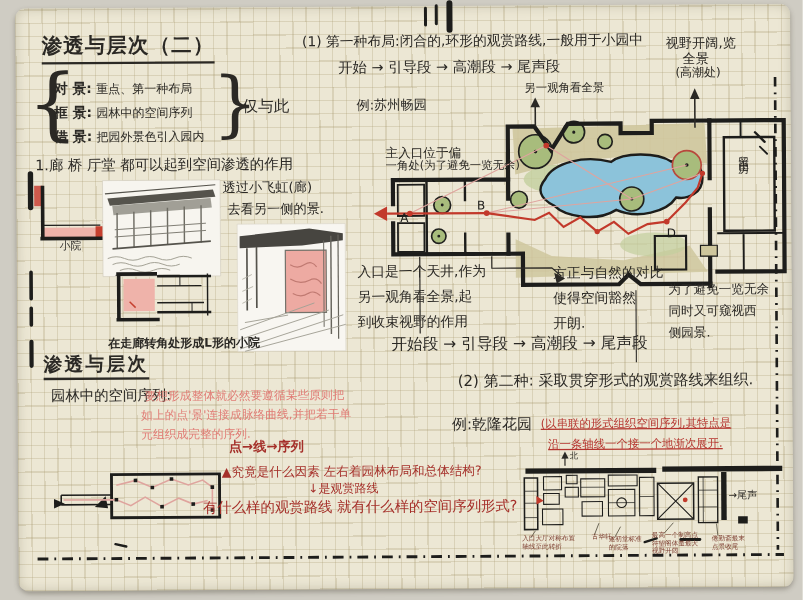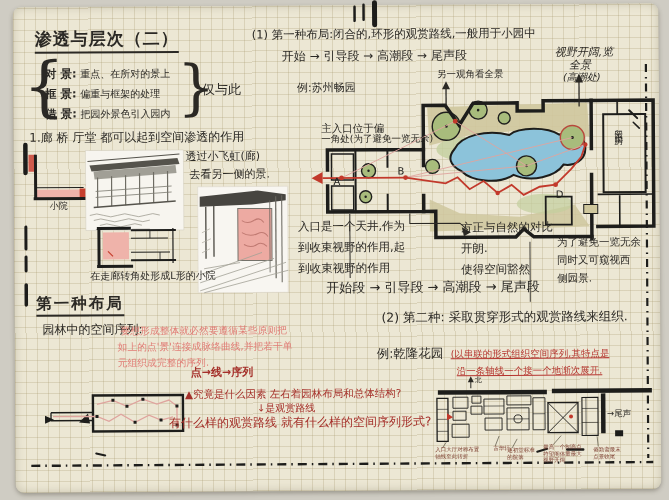--- a/index.html
+++ b/index.html
@@ -254,60 +254,60 @@
     </g>
   </svg>
 
   <div class="t u" style="left:36px;top:28px;font-size:17px;font-weight:bold;letter-spacing:1px;">渗透与层次（二）</div>
 
   <div class="brace" style="left:24px;top:52px;font-size:66px;line-height:1;">{</div>
   <div class="brace" style="left:178px;top:56px;font-size:60px;line-height:1;">}</div>
 
   <div class="t" style="left:46px;top:66px;font-size:11.5px;">
     <b>对 景:</b>
-    <span style="font-size:10px;">重点、在所对的景上</span>
+    <span style="font-size:10px;">重点、第一种布局</span>
   </div>
   <div class="t" style="left:46px;top:86px;font-size:11.5px;">
     <b>框 景:</b>
-    <span style="font-size:10px;">偏重与框架的处理</span>
+    <span style="font-size:10px;">园林中的空间序列</span>
   </div>
   <div class="t" style="left:46px;top:106px;font-size:11.5px;">
     <b>借 景:</b>
     <span style="font-size:10px;">把园外景色引入园内</span>
   </div>
   <div class="t" style="left:203px;top:82px;font-size:13px;">仅与此</div>
 
   <div class="t" style="left:253px;top:28px;font-size:11.5px;">(1) 第一种布局:闭合的,环形的观赏路线,一般用于小园中</div>
   <div class="t" style="left:283px;top:50px;font-size:12px;">开始 → 引导段 → 高潮段 → 尾声段</div>
   <div class="t" style="left:298px;top:82px;font-size:11px;">例:苏州畅园</div>
 
-  <div class="t" style="left:556px;top:48px;font-size:11px;font-style:italic;">
+  <div class="t" style="left:556px;top:32px;font-size:11px;">
     <div>视野开阔,览</div>
     <div style="margin-left:14px;">全景</div>
     <div style="margin-left:8px;font-size:10px;">(高潮处)</div>
   </div>
   <div class="t" style="left:438px;top:70px;font-size:9.5px;">另一观角看全景</div>
 
   <div class="t" style="left:322px;top:122px;font-size:10.5px;">
     <div>主入口位于偏</div>
     <div style="font-size:9.5px;">一角处(为了避免一览无余)</div>
   </div>
 
   <div class="t vert" style="left:614px;top:124px;font-size:9px;">留云山房</div>
 
   <div class="t" style="left:298px;top:216px;font-size:11.5px;line-height:21px;">
     <div>入口是一个天井,作为</div>
-    <div>到收束视野的作用,起</div>
+    <div>另一观角看全景,起</div>
     <div>到收束视野的作用</div>
   </div>
 
   <div class="t" style="left:461px;top:218px;font-size:11.5px;line-height:21px;">
     <div>方正与自然的对比</div>
+    <div>使得空间豁然</div>
     <div>开朗.</div>
-    <div>使得空间豁然</div>
   </div>
 
   <div class="t" style="left:557px;top:234px;font-size:10.5px;line-height:18px;">
     <div>为了避免一览无余</div>
     <div>同时又可窥视西</div>
     <div>侧园景.</div>
   </div>
 
   <div class="t" style="left:326px;top:281px;font-size:13px;">开始段 → 引导段 → 高潮段 → 尾声段</div>
 
@@ -336,23 +336,23 @@
   </div>
   <div class="t ann brown" style="left:592px;top:448px;font-size:5.5px;">
     <p>倦勤斋最末</p>
         <p>点景收尾</p>
   </div>
 
   <div class="t" style="left:30px;top:130px;font-size:12px;">1.廊 桥 厅堂 都可以起到空间渗透的作用</div>
   <div class="t" style="left:186px;top:150px;font-size:11px;">透过小飞虹(廊)</div>
   <div class="t" style="left:190px;top:168px;font-size:11px;">去看另一侧的景.</div>
   <div class="t" style="left:50px;top:199px;font-size:9px;">小院</div>
-  <div class="t" style="left:90px;top:269px;font-size:10px;">在走廊转角处形成L形的小院</div>
-
-  <div class="t u2" style="left:36px;top:294px;font-size:15.5px;font-weight:bold;letter-spacing:2px;">第一种布局</div>
+  <div class="t" style="left:90px;top:280px;font-size:10px;font-weight:bold;">在走廊转角处形成L形的小院</div>
+
+  <div class="t u2" style="left:36px;top:294px;font-size:15.5px;font-weight:bold;letter-spacing:2px;">渗透与层次</div>
   <div class="t" style="left:42px;top:322px;font-size:12px;">园林中的空间序列:</div>
   <div class="t pink" style="left:120px;top:324px;font-size:9.8px;">要想形成整体就必然要遵循某些原则把</div>
   <div class="t pink" style="left:117px;top:340px;font-size:9.8px;">如上的点'景'连接成脉络曲线,并把若干单</div>
   <div class="t pink" style="left:117px;top:356px;font-size:9.8px;">元组织成完整的序列.</div>
   <div class="t dred" style="left:190px;top:366px;font-size:11px;font-weight:bold;">点→线→序列</div>
   <div class="t dred" style="left:184px;top:387px;font-size:10.5px;">▲究竟是什么因素 左右着园林布局和总体结构?</div>
   <div class="t dred" style="left:256px;top:402px;font-size:10px;">↓是观赏路线</div>
   <div class="t dred" style="left:168px;top:416px;font-size:12px;">有什么样的观赏路线 就有什么样的空间序列形式?</div>
 
 </div>

